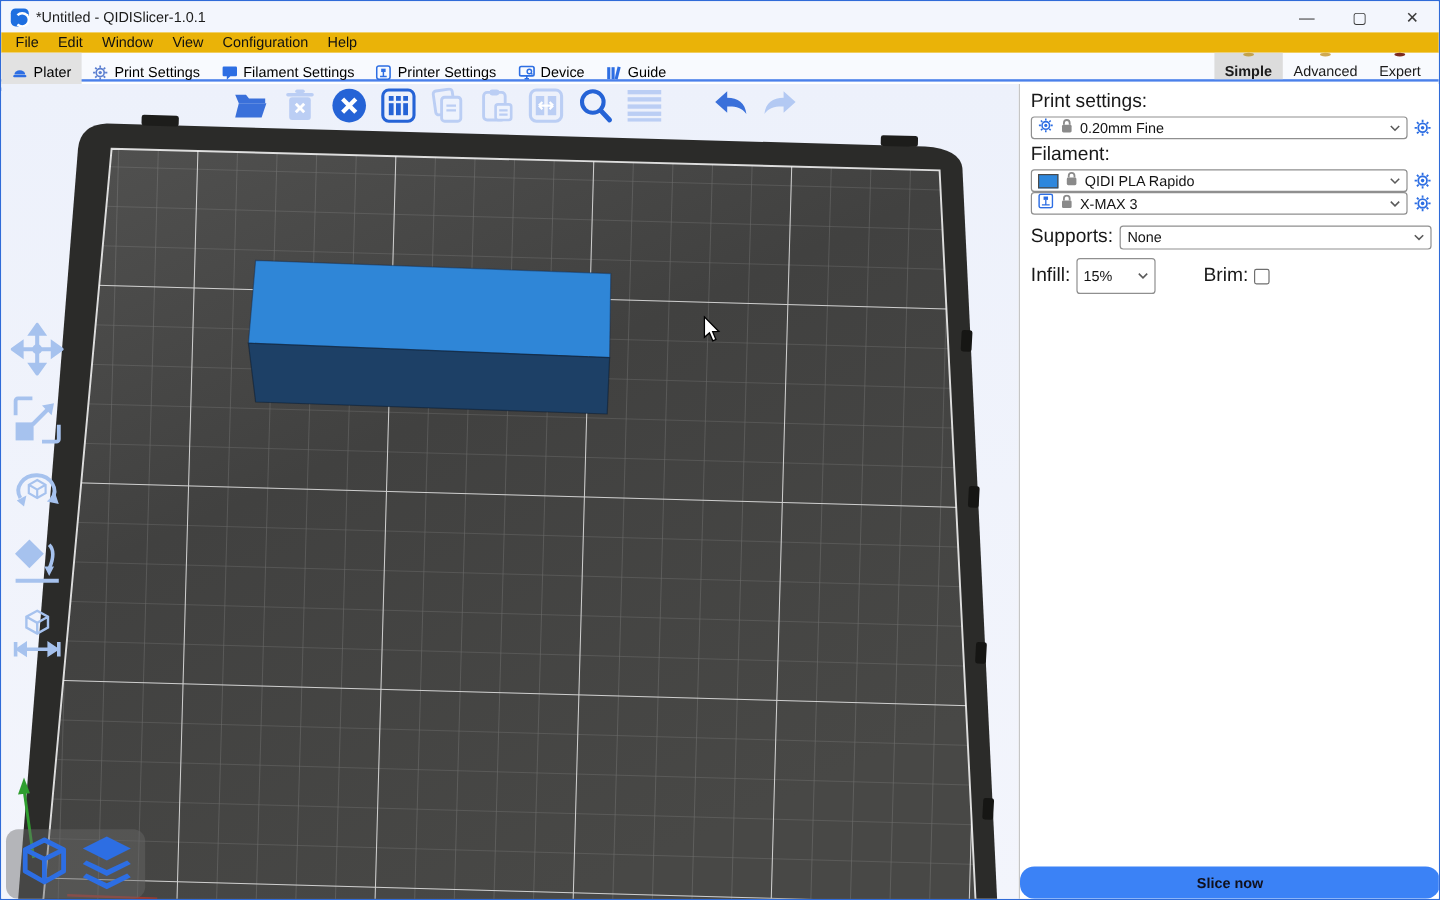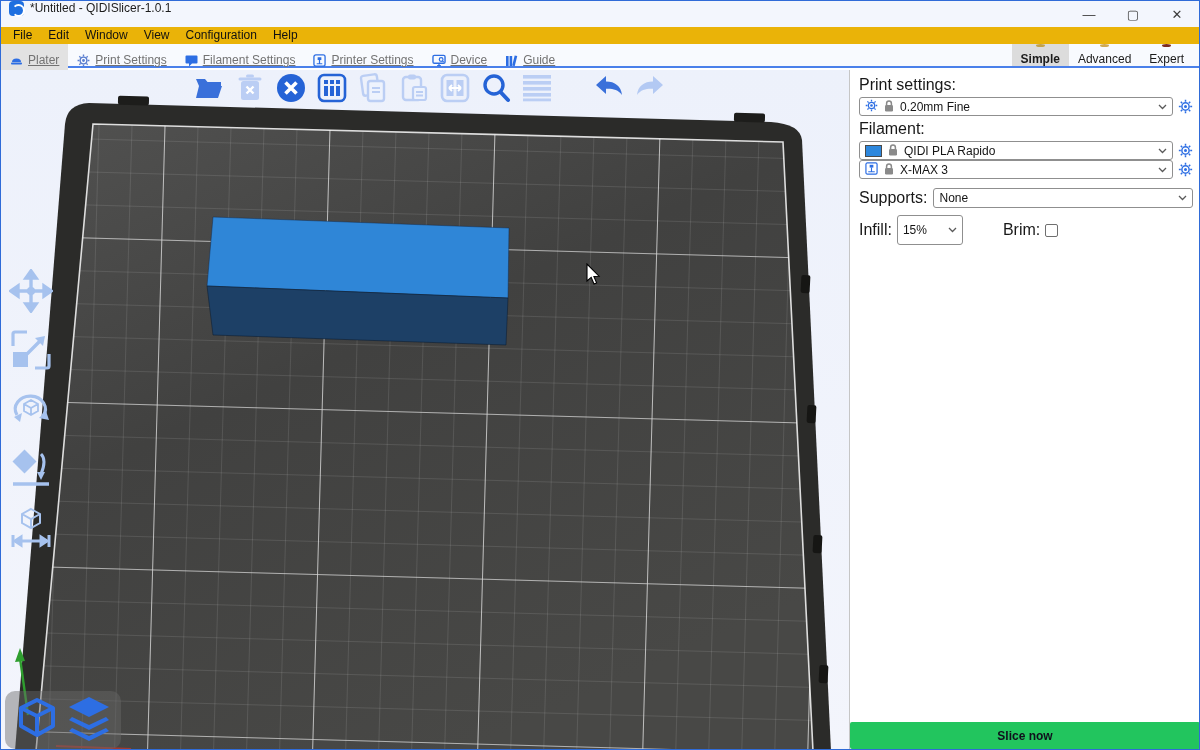--- a/index.html
+++ b/index.html
@@ -1,37 +1,37 @@
 <!DOCTYPE html>
 <html><head>
 <meta charset="utf-8">
 <style>
   html,body{margin:0;padding:0;background:#9a9a9a;}
   *{box-sizing:border-box;font-family:"Liberation Sans",sans-serif;}
   .window{position:relative;width:1200px;height:750px;background:#fff;overflow:hidden;
           border:1px solid #2f6bd8;}
   
   .titlebar{position:absolute;left:0;top:0;width:100%;height:26px;background:#f3f6fd;
-            display:flex;align-items:flex-start;}
+            display:flex;align-items:center;}
   .appicon{width:15px;height:15px;border-radius:4px;background:#1e6fe0;margin:0 6px 0 8px;
            position:relative;flex:0 0 auto;}
   .appicon::after{content:"";position:absolute;left:3px;top:3px;width:9px;height:9px;
            border:2px solid #fff;border-radius:50%;border-left-color:transparent;}
   .title-text{font-size:12px;color:#1c1c1c;}
   .win-controls{margin-left:auto;display:flex;height:100%;}
   .win-btn{width:44px;height:100%;display:flex;align-items:center;justify-content:center;
            font-size:13px;color:#3c3c3c;}
   
   .menubar{position:absolute;left:0;top:26px;width:100%;height:17px;background:#eab308;
            display:flex;align-items:center;padding-left:4px;}
   .menu-item{font-size:12px;color:#111;padding:0 8px;line-height:17px;}
   
   .tabbar{position:absolute;left:0;top:43px;width:100%;height:24px;background:#f8fafe;
           display:flex;align-items:stretch;border-bottom:2px solid #4a80ea;}
-  .tab{display:flex;align-items:center;gap:5px;padding:16px 9px;font-size:12px;color:#737373;text-decoration:underline;}
+  .tab{display:flex;align-items:center;gap:5px;padding:16px 9px;font-size:12px;color:#000000;}
   .tab.active{background:#e2e2e2;box-shadow:inset 0 -3px 0 #2b63d9;}
   .tab svg{display:block;}
   .modes{margin-left:auto;display:flex;align-items:stretch;padding-right:6px;}
   .mode{display:flex;align-items:center;gap:5px;padding:0 9px;font-size:12px;color:#1b1b1b;flex-direction:column;}
   .mode.active{background:#dcdcdc;font-weight:bold;}
   .mode-dot{width:9px;height:9px;border-radius:50%;}
   
   .viewport{position:absolute;left:0;top:69px;width:848px;height:681px;
             background:linear-gradient(#edf1fb,#f3f5fc);overflow:hidden;}
   .bed-svg{position:absolute;left:0;top:0;}
@@ -499,16 +499,16 @@
         <span class="chev">
           <svg width="9" height="6" viewBox="0 0 9 6">
               <path d="M1 1 L4.5 4.5 L8 1" fill="none" stroke="#5a5a5a" stroke-width="1.3"></path>
             </svg>
         </span>
       </div>
       <span class="sb-label" style="margin:0 0 0 40px">Brim:</span>
       <span class="brim-check"></span>
     </div>
 
-    <div class="slice-btn" style="background: #22c55e;">Slice now</div>
+    <div class="slice-btn" style="background: #3b82f6; border-radius: 12px;">Slice now</div>
   </div>
 
 </div>
 
 </body></html>

